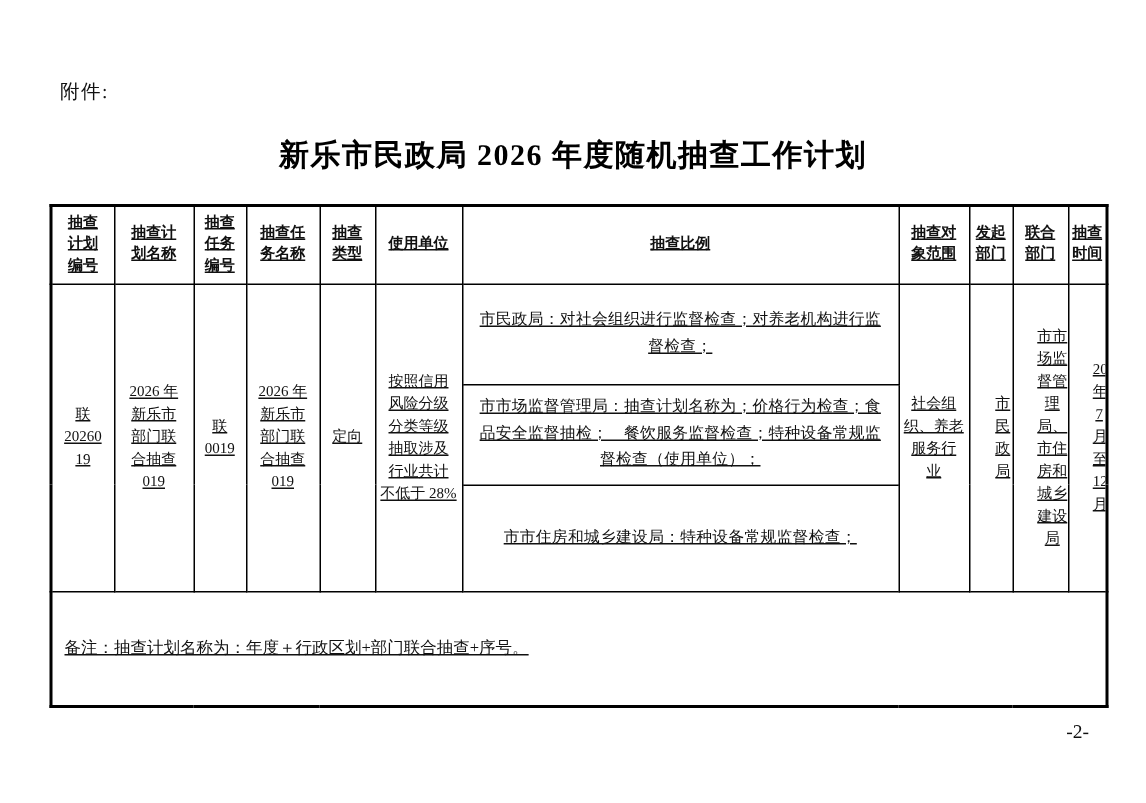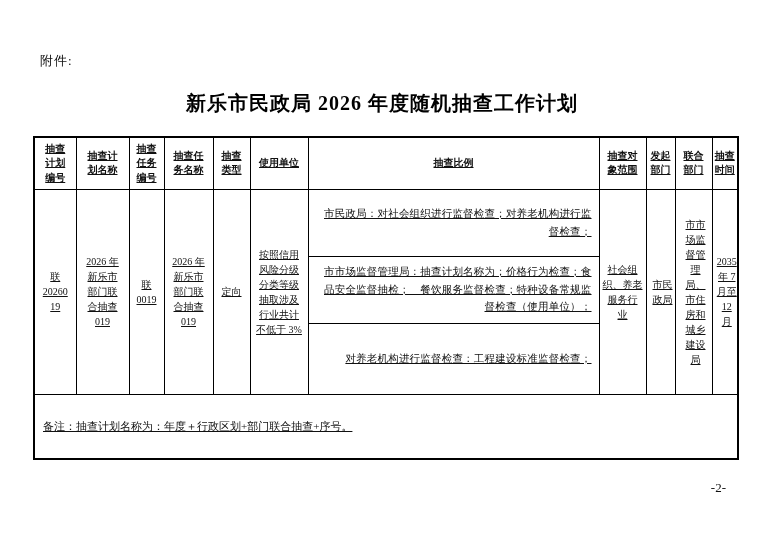--- a/index.html
+++ b/index.html
@@ -59,37 +59,37 @@
     overflow: hidden;
   }
   .plan-table th {
     font-weight: bold;
     line-height: 1.45;
   }
   .plan-table tr.header-row { height: 52px; }
   .plan-table tr.item-row-1 { height: 67px; }
   .plan-table tr.item-row-2 { height: 67px; }
   .plan-table tr.item-row-3 { height: 71px; }
-  .plan-table tr.note-row   { height: 65px; }
+  .plan-table tr.note-row   { height: 77px; }
   .plan-table td.item-cell {
-    text-align: right;
+    text-align: center;
     white-space: normal;
     padding: 4px 7px;
     font-size: 10.5px;
     line-height: 1.7;
     letter-spacing: 0.2px;
   }
   .plan-table td.note-cell {
     text-align: left;
     padding-left: 8px;
     font-size: 11px;
     border: 1px solid #000000;
   }
   .plan-table td.tight {
-    padding-left: 4px;
+    padding-left: 16px;
     padding-right: 0;
   }
   .page-number {
     position: absolute;
     top: 480px;
     right: 38px;
     font-size: 13px;
     color: #111111;
   }
 </style>
@@ -158,21 +158,21 @@
 新乐市
 部门联
 合抽查
 019</td>
       <td rowspan="3">定向</td>
       <td rowspan="3">按照信用
 风险分级
 分类等级
 抽取涉及
 行业共计
-不低于 3%</td>
+不低于 28%</td>
       <td class="item-cell">市民政局：对社会组织进行监督检查；对养老机构进行监督检查；</td>
       <td rowspan="3">社会组
 织、养老
 服务行
 业</td>
       <td rowspan="3" class="tight">市民
 政局</td>
       <td rowspan="3" class="tight">市市
 场监
 督管
@@ -186,21 +186,21 @@
       <td rowspan="3" class="tight">2035
 年 7
 月至
 12
 月</td>
     </tr>
     <tr class="item-row-2">
       <td class="item-cell">市市场监督管理局：抽查计划名称为；价格行为检查；食品安全监督抽检；　餐饮服务监督检查；特种设备常规监督检查（使用单位）；</td>
     </tr>
     <tr class="item-row-3">
-      <td class="item-cell">对养老机构进行监督检查：工程建设标准监督检查；</td>
+      <td class="item-cell">市市住房和城乡建设局：特种设备常规监督检查；</td>
     </tr>
 
     <tr class="note-row">
       <td colspan="11" class="note-cell">备注：抽查计划名称为：年度＋行政区划+部门联合抽查+序号。</td>
     </tr>
   </tbody>
     </table>
 
   <div class="page-number">-2-</div>
 

